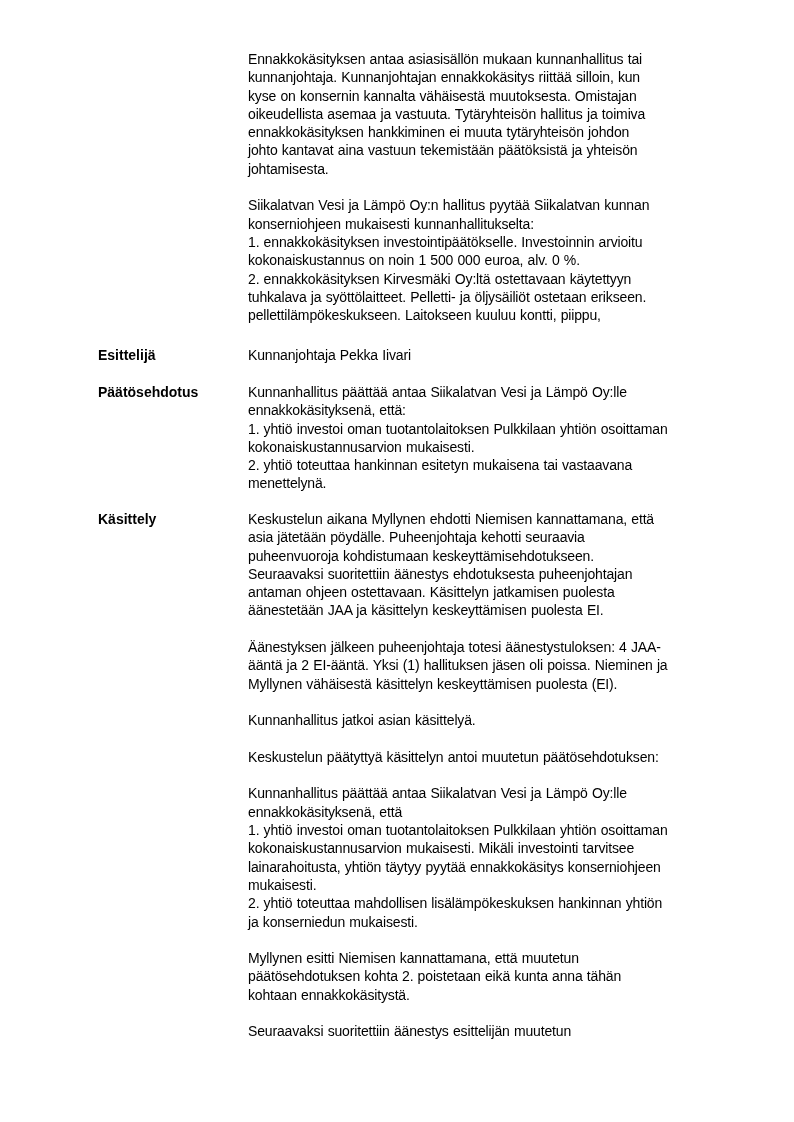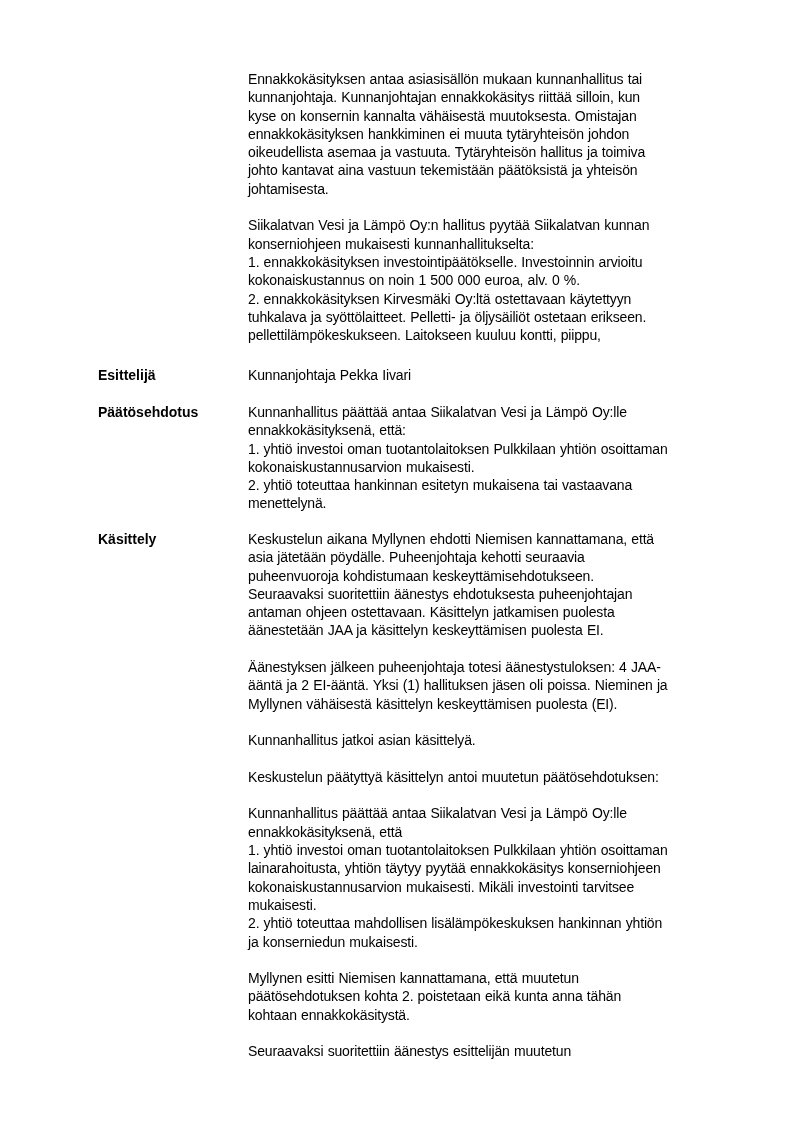--- a/index.html
+++ b/index.html
@@ -14,21 +14,20 @@
       overflow: hidden;
       font-family: "Liberation Sans", sans-serif;
       color: #000000;
     }
     .page {
       position: absolute;
       left: 0;
       top: 0;
       width: 794px;
       height: 812px;
-      margin-top: 20px;
     }
     .section {
       position: absolute;
       left: 0;
       width: 794px;
     }
     .label {
       position: absolute;
       left: 76px;
       top: 0;
@@ -61,22 +60,22 @@
 <body>
 
 <div class="page">
 
   <div class="section" style="top:50px;">
     <div class="body-col">
       <div>
         <span class="line">Ennakkokäsityksen  antaa asiasisällön mukaan kunnanhallitus  tai</span>
         <span class="line">kunnanjohtaja.  Kunnanjohtajan  ennakkokäsitys riittää silloin, kun</span>
         <span class="line">kyse on konsernin kannalta vähäisestä muutoksesta. Omistajan</span>
+        <span class="line">oikeudellista  asemaa ja vastuuta.  Tytäryhteisön  hallitus  ja toimiva</span>
         <span class="line">ennakkokäsityksen  hankkiminen  ei muuta  tytäryhteisön  johdon</span>
-        <span class="line">oikeudellista  asemaa ja vastuuta.  Tytäryhteisön  hallitus  ja toimiva</span>
         <span class="line">johto  kantavat  aina vastuun  tekemistään päätöksistä ja yhteisön</span>
         <span class="line">johtamisesta.</span>
       </div>
       <span class="gap"></span>
       <div>
         <span class="line">Siikalatvan Vesi ja Lämpö Oy:n hallitus  pyytää Siikalatvan kunnan</span>
         <span class="line">konserniohjeen  mukaisesti  kunnanhallitukselta:</span>
         <span class="line">1. ennakkokäsityksen  investointipäätökselle.  Investoinnin  arvioitu</span>
         <span class="line">kokonaiskustannus  on noin 1 500 000 euroa, alv.  0 %.</span>
         <span class="line">2. ennakkokäsityksen  Kirvesmäki  Oy:ltä  ostettavaan  käytettyyn</span>
@@ -128,22 +127,22 @@
       </div>
       <span class="gap"></span>
       <div>
         <span class="line">Keskustelun  päätyttyä  käsittelyn  antoi  muutetun  päätösehdotuksen:</span>
       </div>
       <span class="gap"></span>
       <div>
         <span class="line">Kunnanhallitus   päättää  antaa Siikalatvan  Vesi ja Lämpö Oy:lle</span>
         <span class="line">ennakkokäsityksenä,  että</span>
         <span class="line">1. yhtiö  investoi  oman tuotantolaitoksen  Pulkkilaan yhtiön  osoittaman</span>
+        <span class="line">kokonaiskustannusarvion   mukaisesti.  Mikäli  investointi  tarvitsee</span>
         <span class="line">lainarahoitusta,  yhtiön  täytyy  pyytää  ennakkokäsitys  konserniohjeen</span>
-        <span class="line">kokonaiskustannusarvion   mukaisesti.  Mikäli  investointi  tarvitsee</span>
         <span class="line">mukaisesti.</span>
         <span class="line">2. yhtiö  toteuttaa  mahdollisen  lisälämpökeskuksen  hankinnan  yhtiön</span>
         <span class="line">ja konserniedun  mukaisesti.</span>
       </div>
       <span class="gap"></span>
       <div>
         <span class="line">Myllynen   esitti  Niemisen  kannattamana,  että  muutetun</span>
         <span class="line">päätösehdotuksen  kohta  2.  poistetaan  eikä  kunta  anna  tähän</span>
         <span class="line">kohtaan  ennakkokäsitystä.</span>
       </div>

